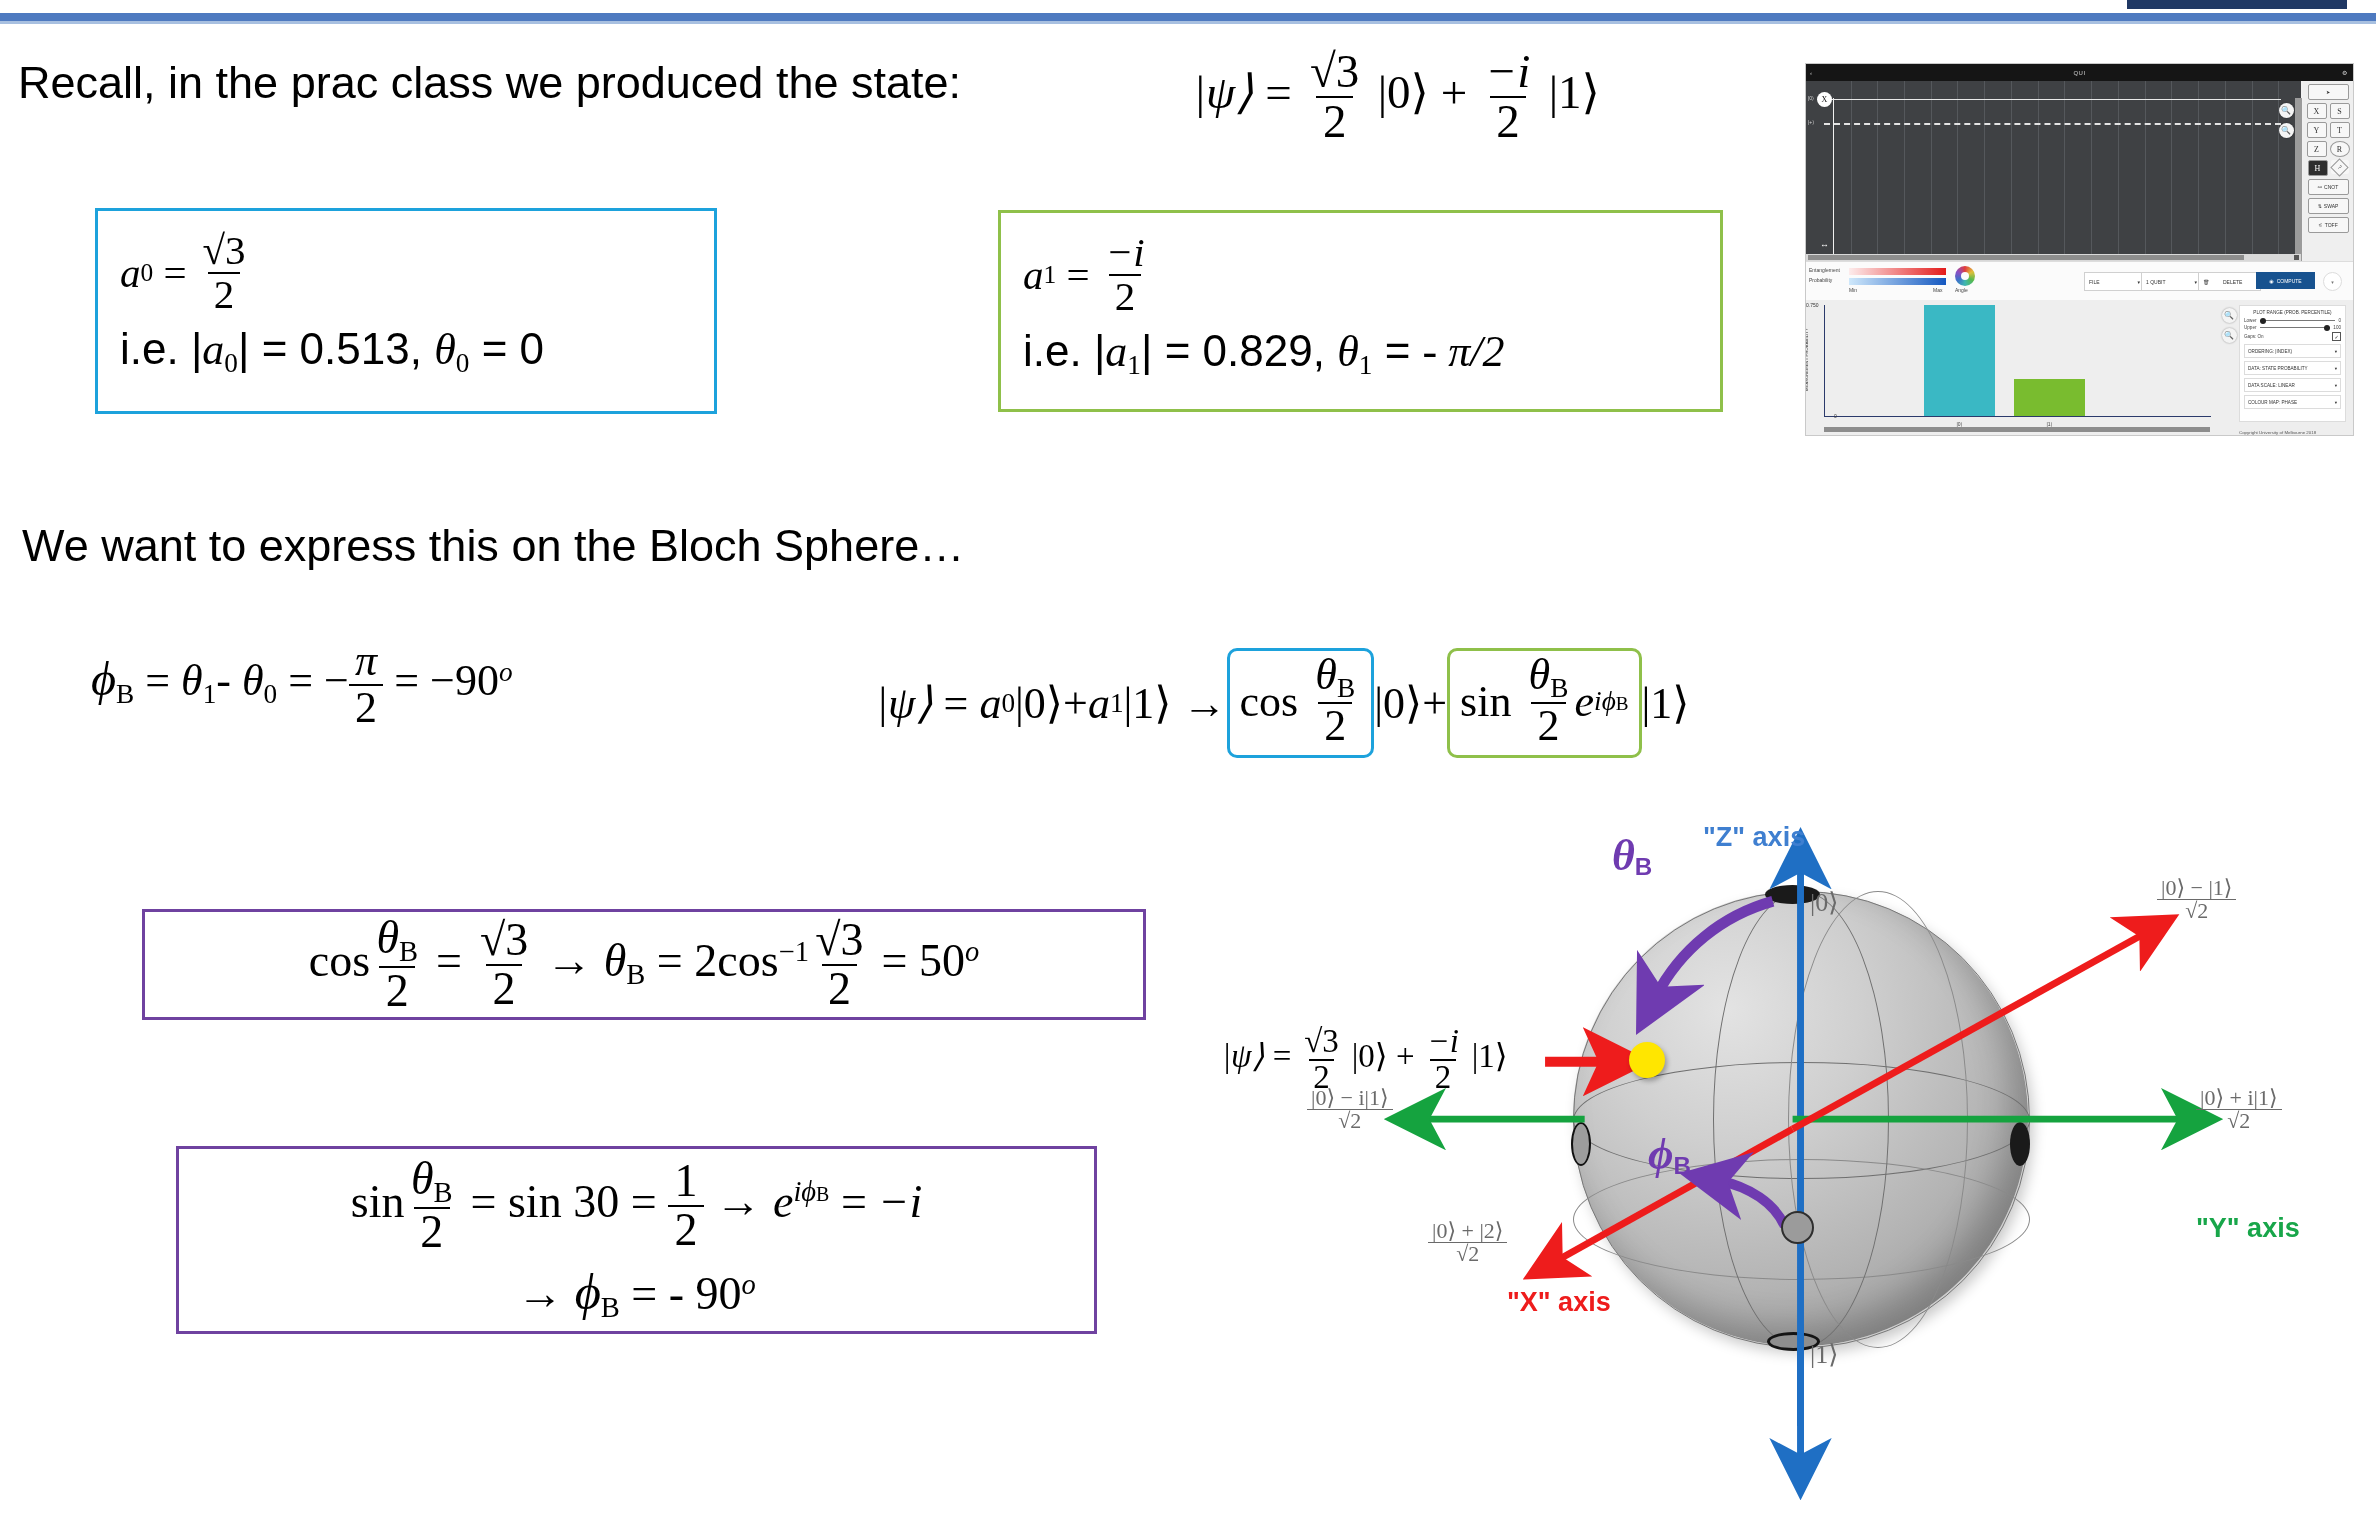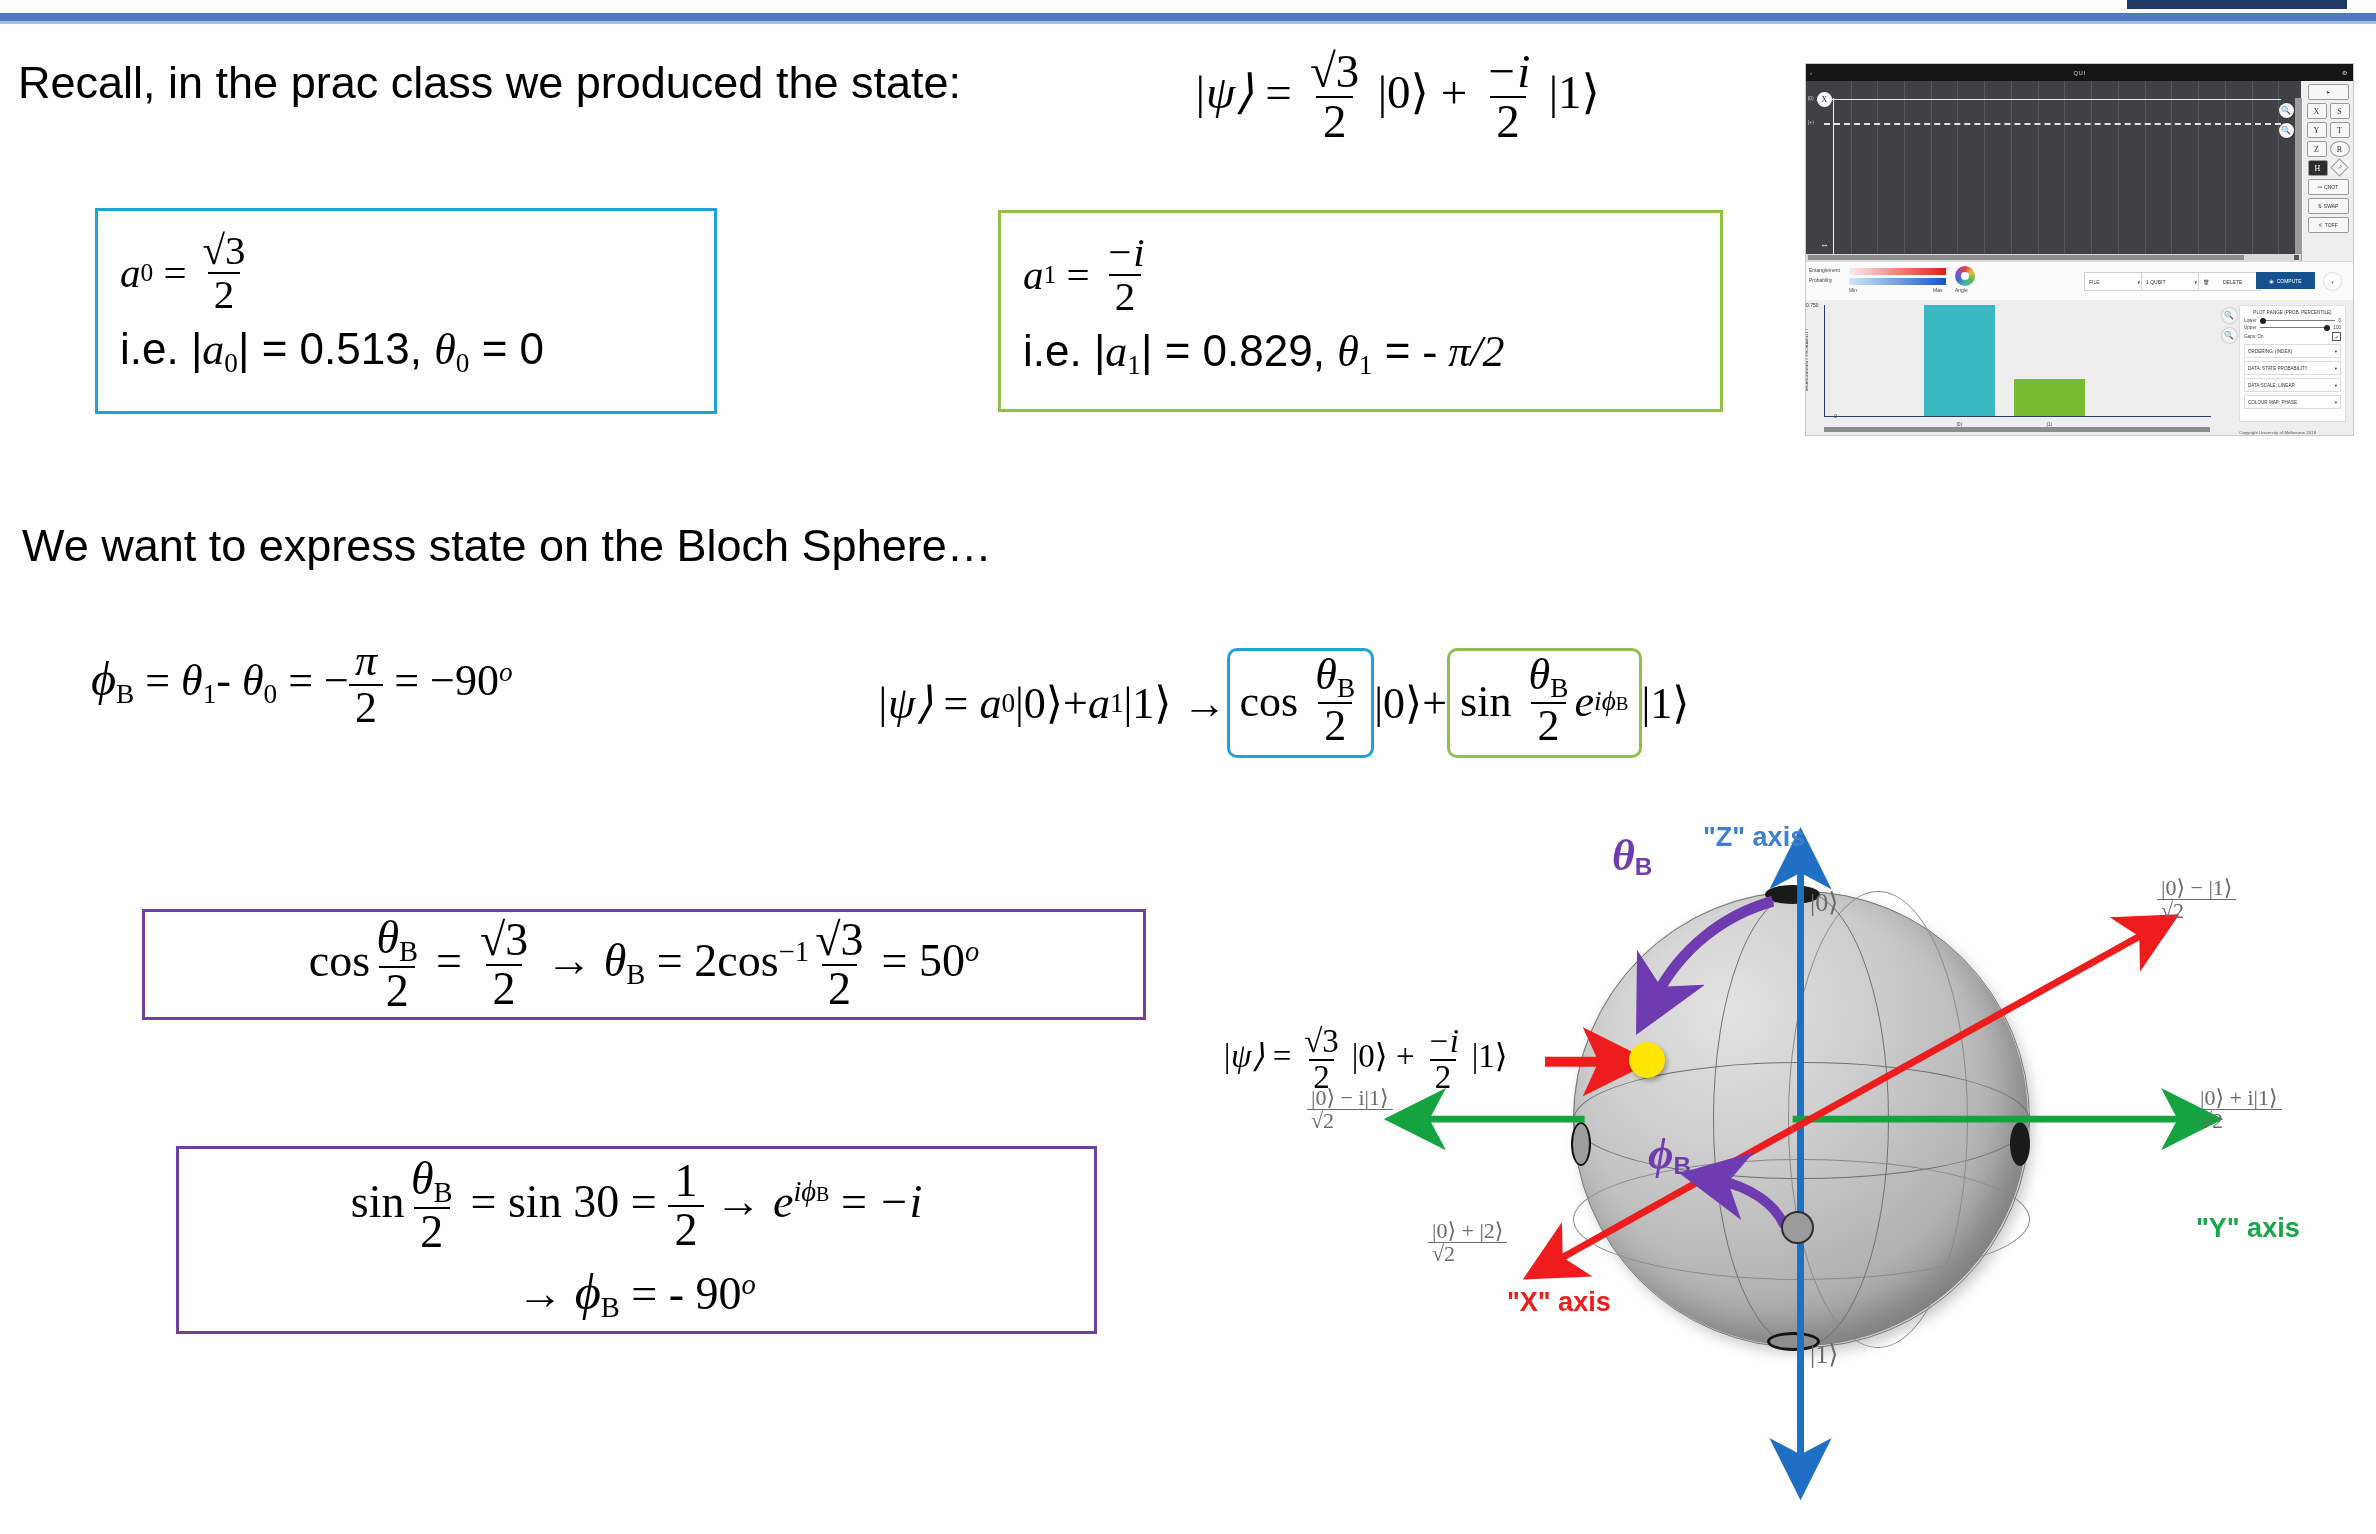--- a/index.html
+++ b/index.html
@@ -131,21 +131,21 @@
 
   
   #bloch{position:absolute;left:1238px;top:832px;width:1129px;height:703px;}
   #sphere{position:absolute;left:335px;top:59px;width:455px;height:455px;border-radius:50%;
     background:radial-gradient(circle at 34% 26%, #e3e3e3 0%, #cfcfcf 30%, #b4b4b4 62%, #9c9c9c 85%, #8d8d8d 100%);
     box-shadow:inset -16px -18px 34px rgba(0,0,0,.22), 5px 7px 14px rgba(0,0,0,.22);}
   .merid{position:absolute;border:1.5px solid #6f6f6f;border-radius:50%;background:transparent;}
   .bloch-lbl{position:absolute;white-space:nowrap;}
   .axis-name{font-size:27px;font-weight:bold;}
   .ket-lbl{font-family:"Liberation Serif",serif;color:#6a6a6a;font-size:26px;}
-  .basis-lbl{font-family:"Liberation Serif",serif;color:#6a6a6a;font-size:22px;line-height:1.0;}
+  .basis-lbl{font-family:"Liberation Serif",serif;color:#6a6a6a;font-size:22px;text-align:center;line-height:1.0;}
   .basis-lbl .bnum{display:block;padding:0 4px;}
   .basis-lbl .bden{display:block;border-top:1.5px solid #6a6a6a;padding:0 4px;}
   .greek{font-size:44px;font-weight:bold;color:#6f3bb0;font-family:"Liberation Serif",serif;font-style:italic;}
   .greek .gsub{font-size:.55em;font-style:normal;vertical-align:-.22em;font-family:"Liberation Sans",sans-serif;}
   #psi-bloch{position:absolute;left:-16px;top:193px;font-size:33px;white-space:nowrap;}
   #yellow-dot{position:absolute;left:391px;top:210px;width:36px;height:36px;border-radius:50%;background:#ffe600;
      box-shadow:2px 3px 5px rgba(0,0,0,.3);}
   #grey-dot{position:absolute;left:543px;top:379px;width:29px;height:29px;border-radius:50%;background:#9b9b9b;
      border:2.5px solid #2e2e2e;}
   .pole{position:absolute;border-radius:50%;}
@@ -208,21 +208,21 @@
   </div>
   <div class="coef-ie">
     <span>i.e.</span>
     |<span class="mathser it">a</span><span class="mathser sub">1</span>|
     = <span>0.829</span>,
     <span class="mathser it">θ</span><span class="mathser sub">1</span>
     = <span class="mathser it">- π/2</span>
   </div>
 </div>
 
-<div id="bloch-line">We want to express state on the Bloch Sphere…</div>
+<div id="bloch-line">We want to express this on the Bloch Sphere…</div>
 
 <div id="phi-line" class="mathser">
   <span class="it" style="font-size:1.1em">ϕ</span><span class="sub">B</span>
   <span>=</span>
   <span class="it">θ</span><span class="sub">1</span><span>-</span>
   <span class="it">θ</span><span class="sub">0</span>
   <span>=</span>
   <span>−</span><span class="frac">
     <span class="num it">π</span>
     <span class="den">2</span>

